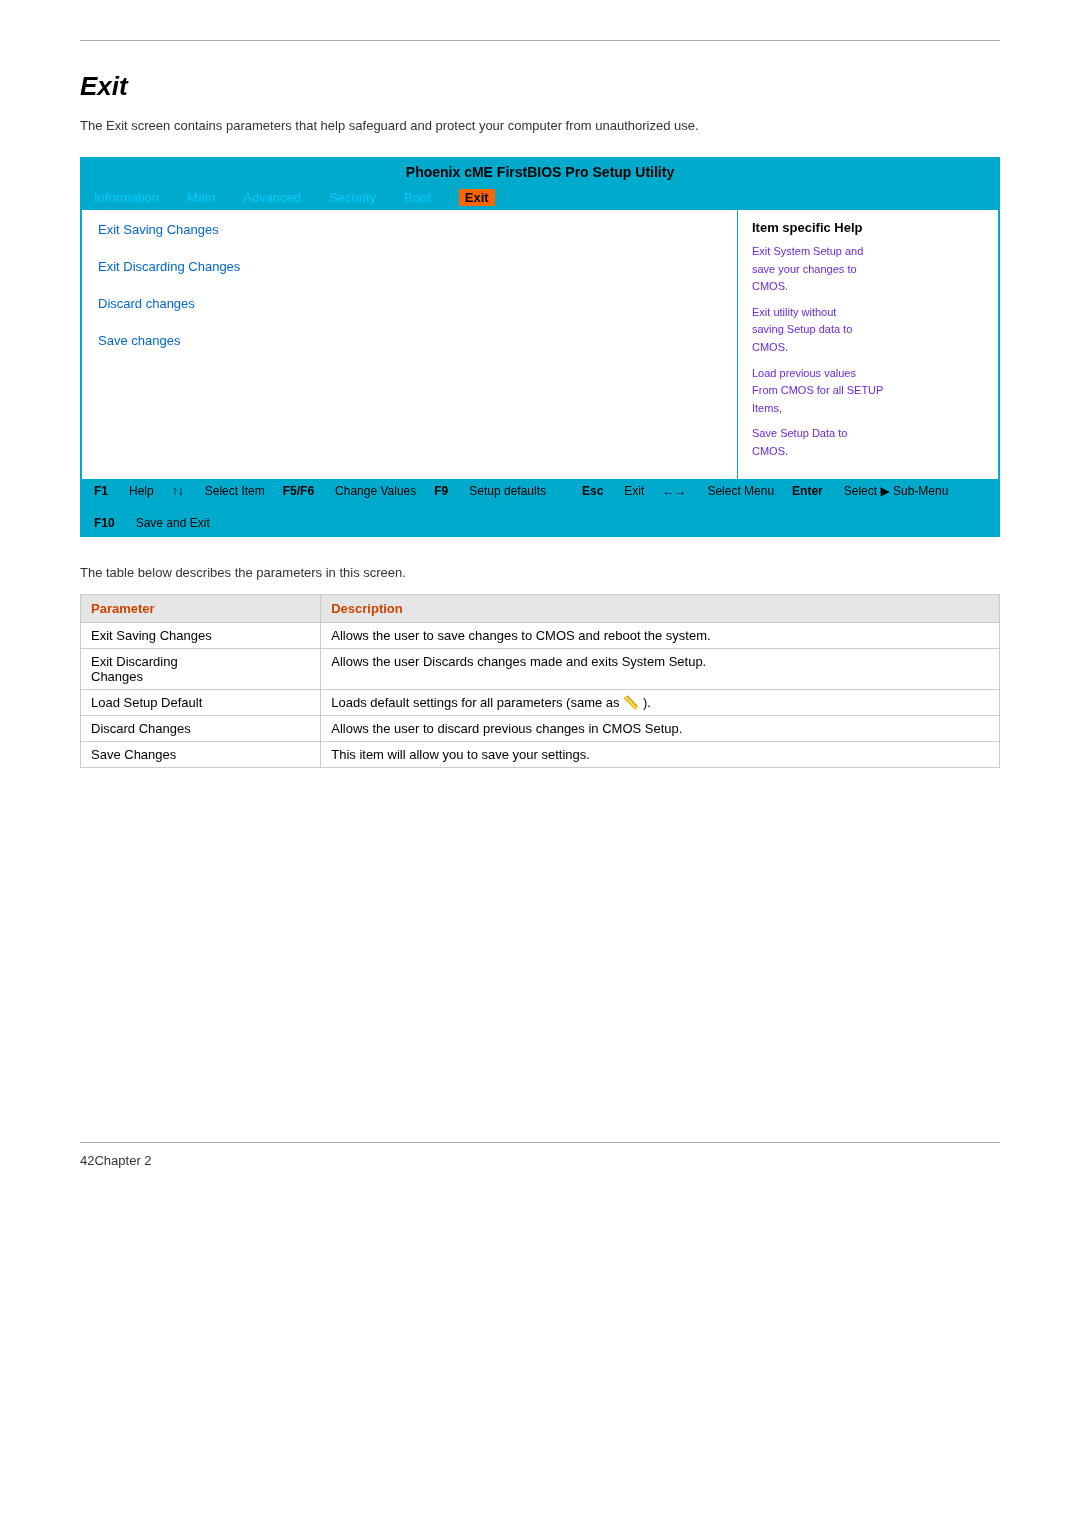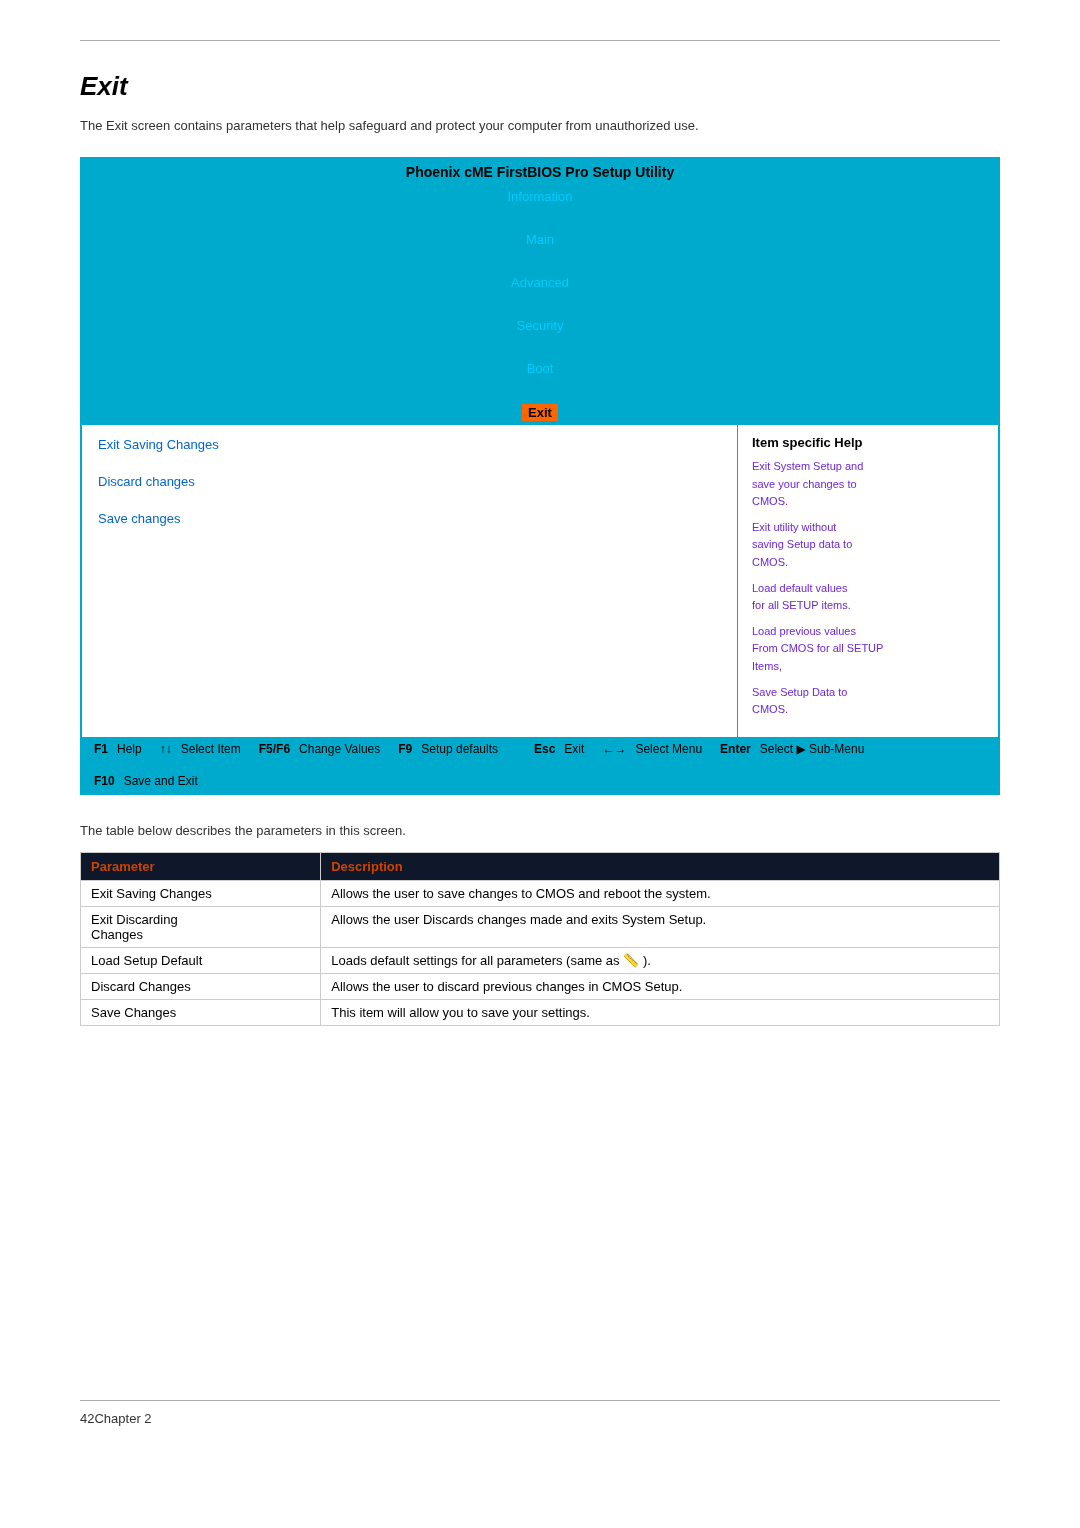--- a/index.html
+++ b/index.html
@@ -37,21 +37,21 @@
       background: #00aacc;
       text-align: center;
       font-weight: bold;
       font-size: 14px;
       color: #000;
       padding: 5px 0;
     }
     .bios-nav {
       background: #00aacc;
       display: flex;
-      flex-direction: column;
+      flex-direction: row;
       align-items: center;
       padding: 4px 12px;
       gap: 28px;
     }
     .bios-nav-item {
       color: #00ccff;
       font-size: 13px;
       cursor: pointer;
     }
     .bios-nav-item.active {
@@ -106,35 +106,35 @@
       font-weight: bold;
       color: #000;
     }
     .footer-desc {
       color: #000;
       font-size: 12px;
     }
     .footer-group {
       display: flex;
       align-items: center;
-      gap: 9px;
+      gap: 21px;
     }
     
     .below-text {
       font-size: 13px;
       color: #333;
       margin-bottom: 14px;
     }
     .param-table {
       width: 100%;
       border-collapse: collapse;
       font-size: 13px;
     }
     .param-table thead tr {
-      background: #0f172a;
+      background: #e5e5e5;
       border-radius: 7px;
     }
     .param-table thead th {
       font-weight: bold;
       color: #cc4400;
       padding: 6px 10px;
       text-align: left;
       border: 1px solid #ccc;
     }
     .param-table tbody tr {
@@ -165,39 +165,36 @@
     <span class="bios-nav-item">Main</span>
     <span class="bios-nav-item">Advanced</span>
     <span class="bios-nav-item">Security</span>
     <span class="bios-nav-item">Boot</span>
     <span class="bios-nav-item active">Exit</span>
   </div>
 
   <div class="bios-content">
     <div class="bios-left">
       <div class="bios-menu-item">Exit Saving Changes</div>
+      <div class="bios-menu-item">Exit Discarding Changes</div>
       <div class="bios-menu-item">Discard changes</div>
       <div class="bios-menu-item">Save changes</div>
     </div>
 
     <div class="bios-right">
       <div class="bios-right-title">Item specific Help</div>
       <div class="help-section">
         <div class="help-text-block">Exit System Setup and</div>
         <div class="help-text-block">save your changes to</div>
         <div class="help-text-block">CMOS.</div>
       </div>
       <div class="help-section">
         <div class="help-text-block">Exit utility without</div>
         <div class="help-text-block">saving Setup data to</div>
         <div class="help-text-block">CMOS.</div>
-      </div>
-      <div class="help-section">
-        <div class="help-text-block">Load default values</div>
-        <div class="help-text-block">for all SETUP items.</div>
       </div>
       <div class="help-section">
         <div class="help-text-block">Load previous values</div>
         <div class="help-text-block">From CMOS for all SETUP</div>
         <div class="help-text-block">Items,</div>
       </div>
       <div class="help-section">
         <div class="help-text-block">Save Setup Data to</div>
         <div class="help-text-block">CMOS.</div>
       </div>

